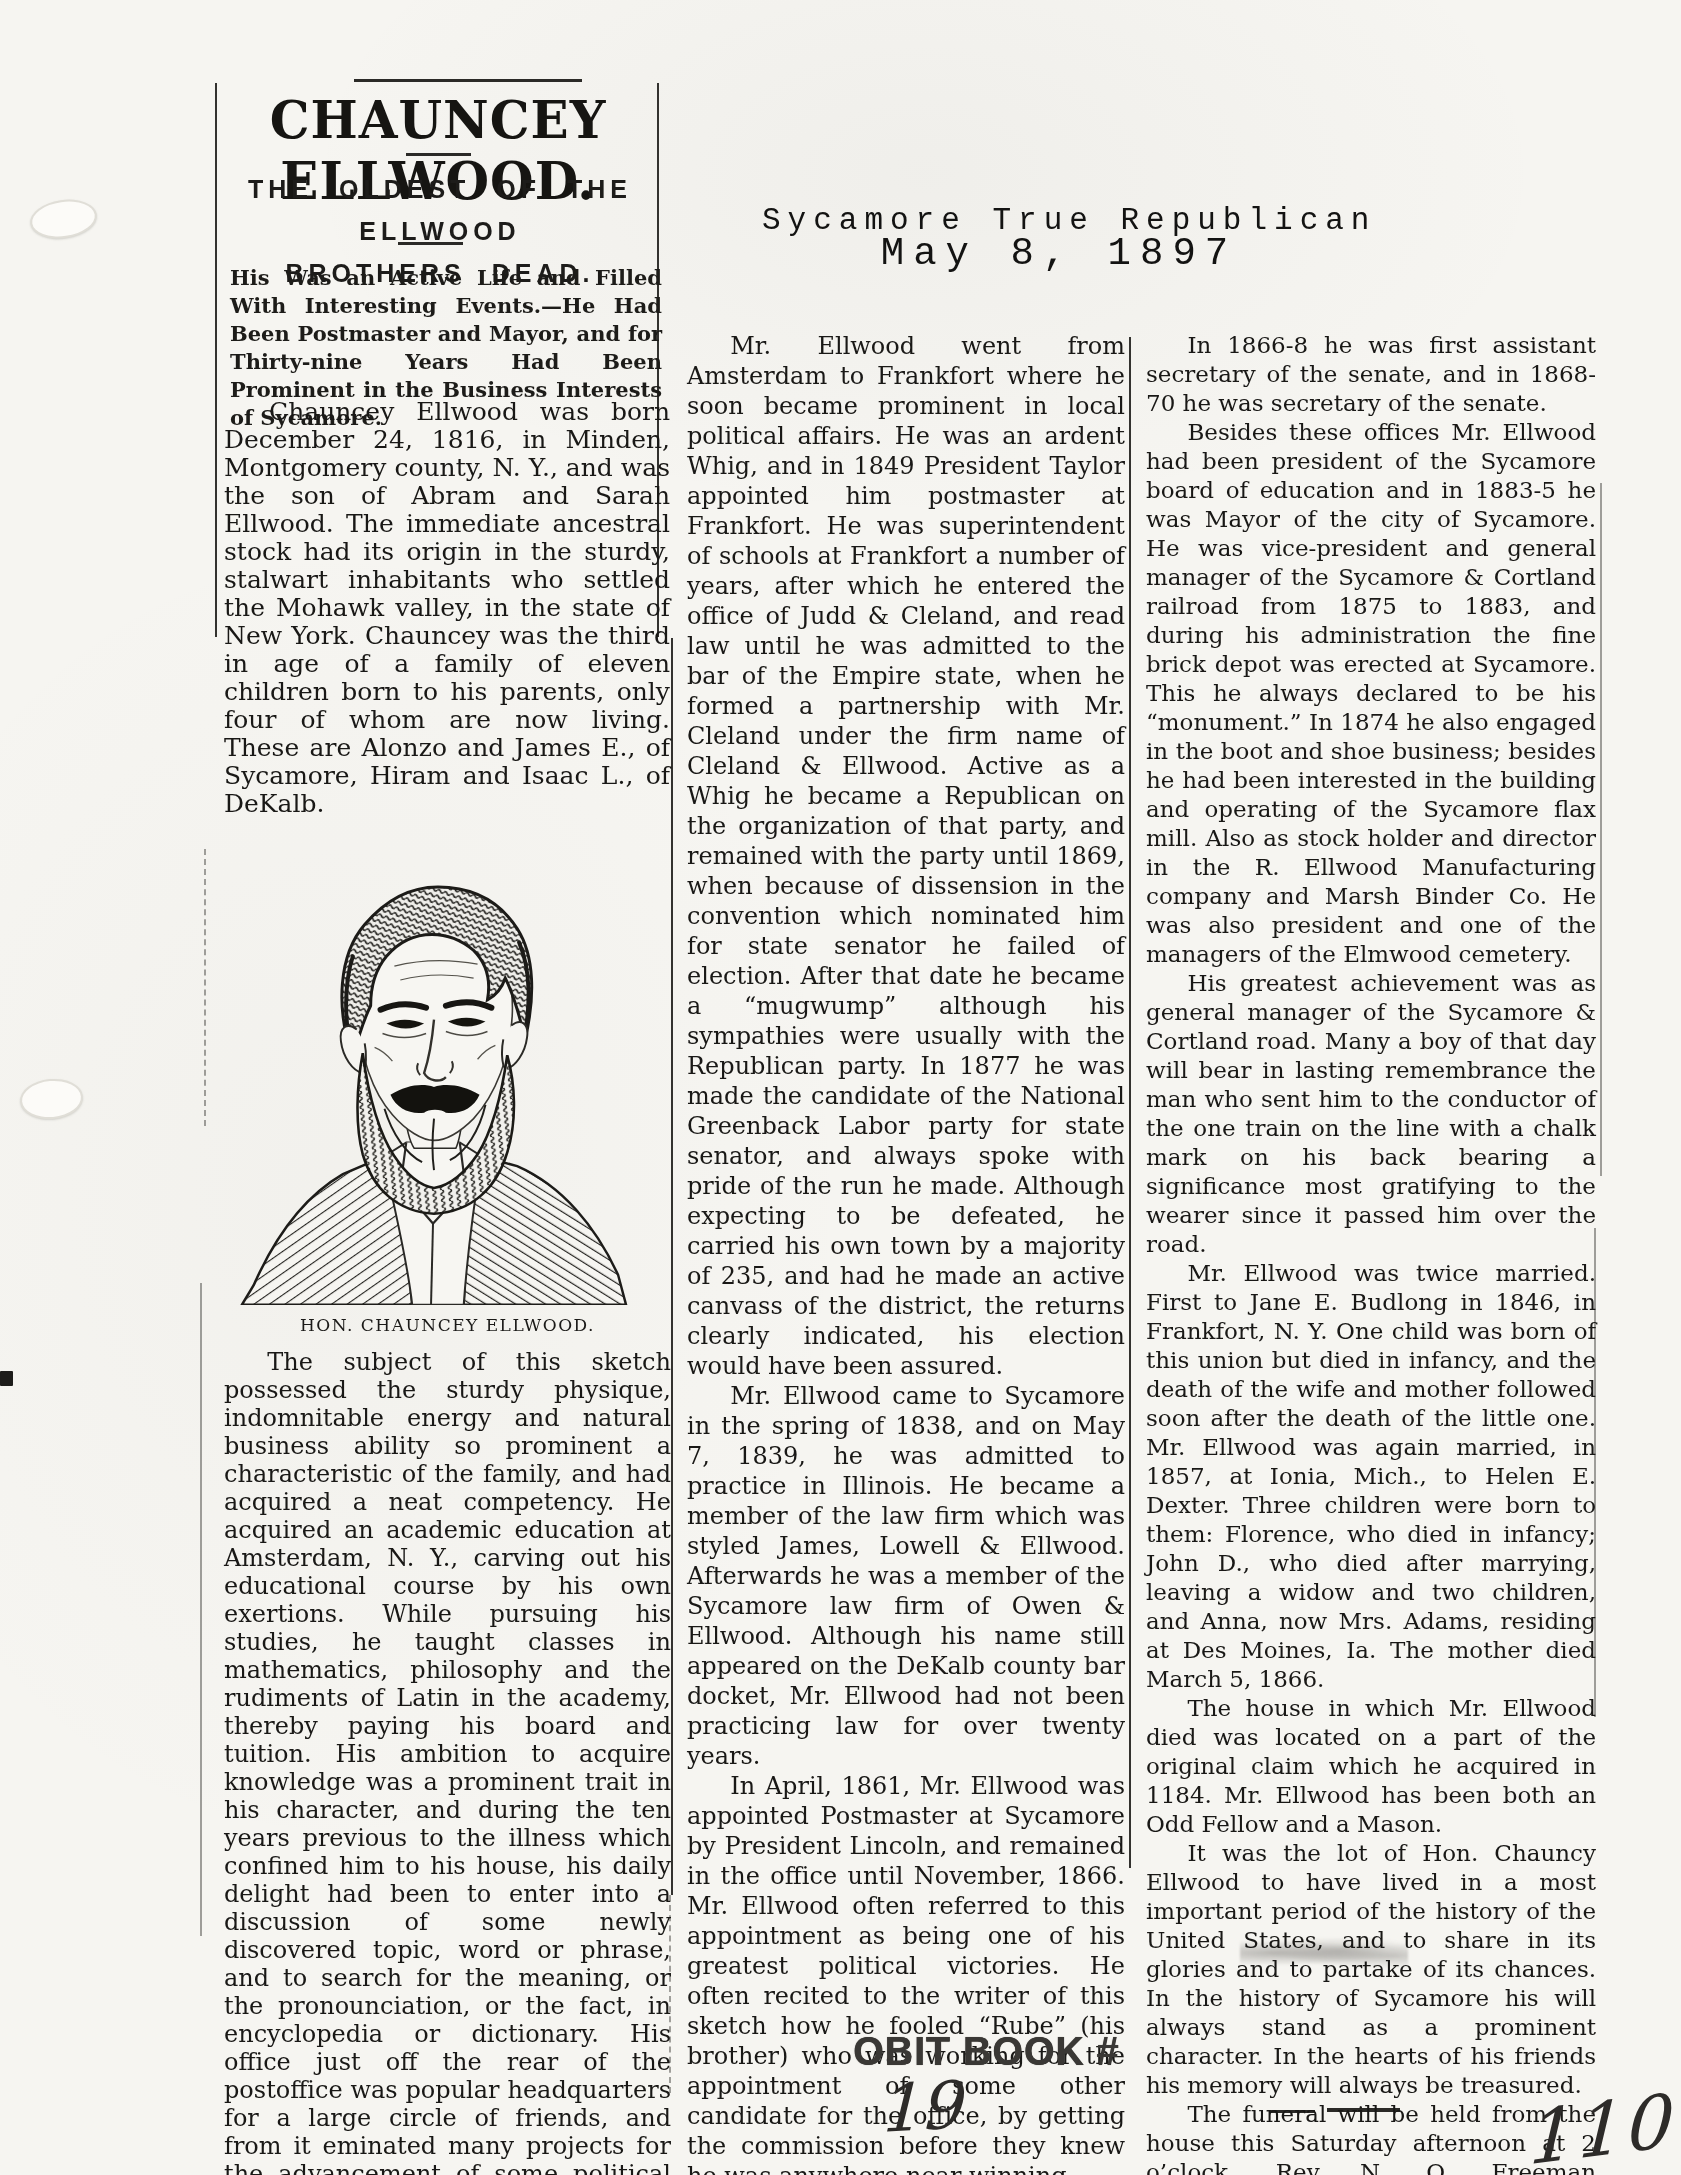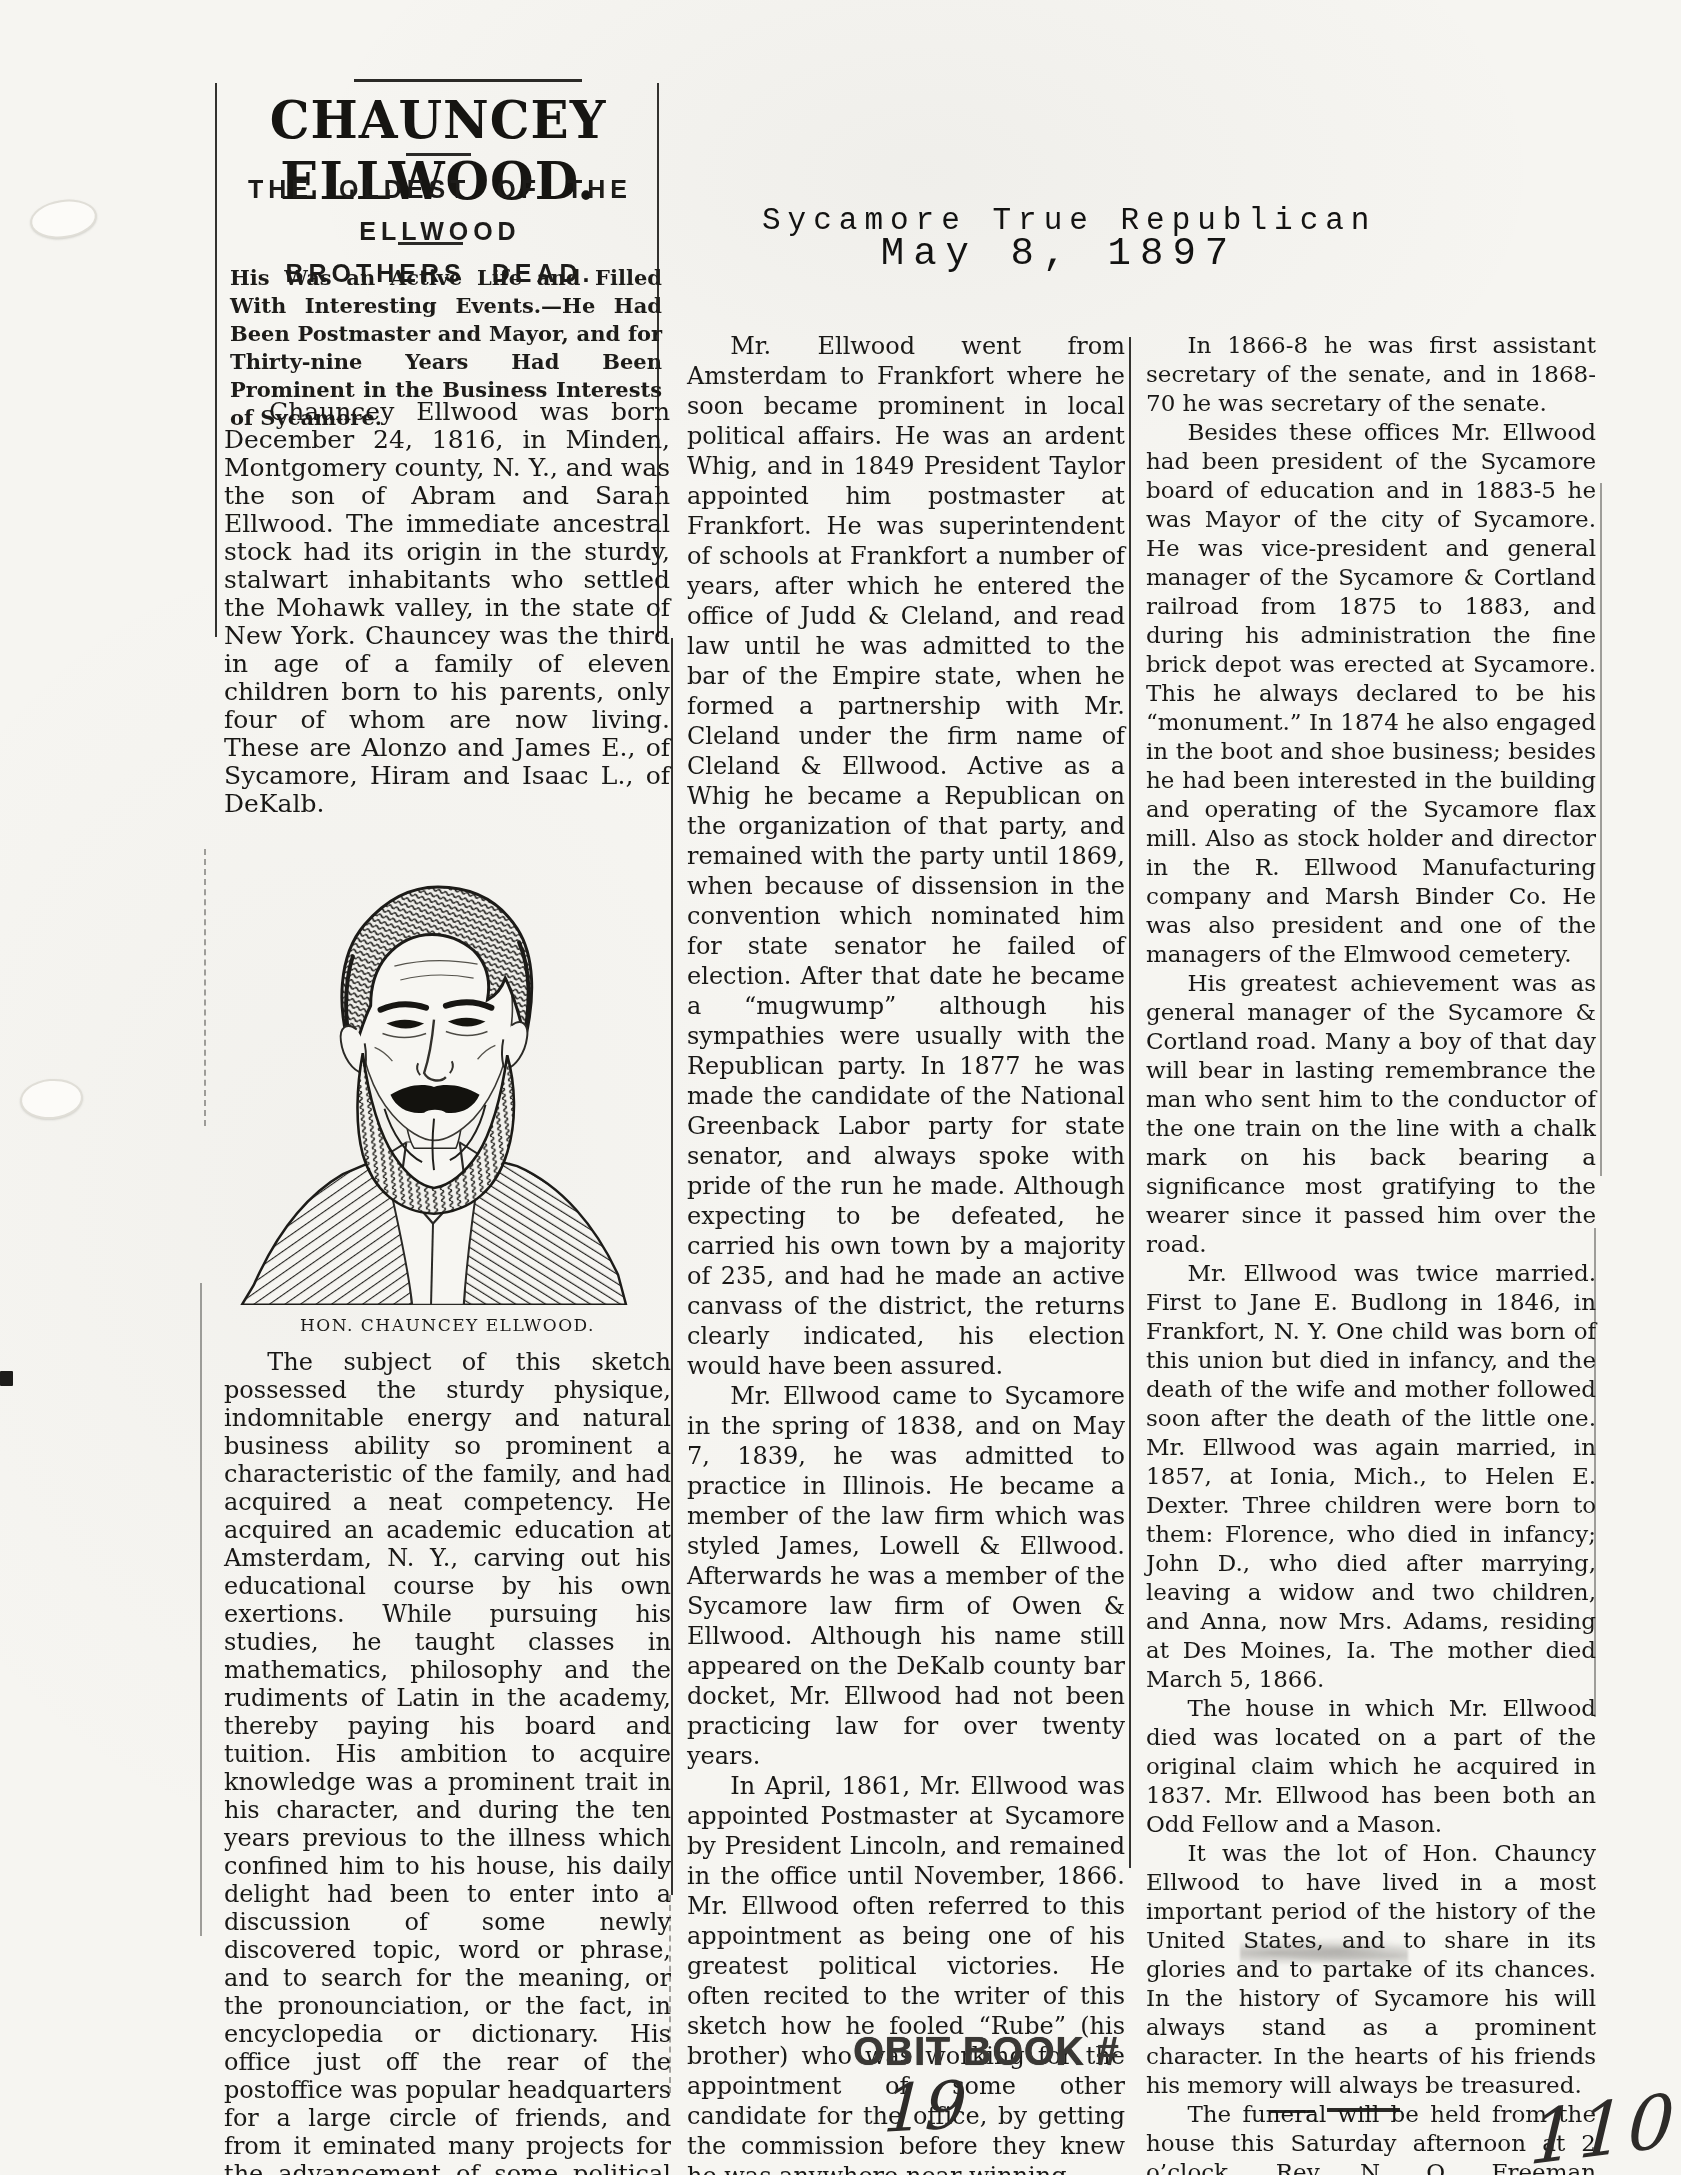--- a/index.html
+++ b/index.html
@@ -206,21 +206,21 @@
     <p>Mr. Ellwood went from Amsterdam to Frankfort where he soon became prominent in local political affairs.  He was an ardent Whig, and in 1849 President Taylor appointed him postmaster at Frankfort.  He was superintendent of schools at Frankfort a number of years, after which he entered the office of Judd &amp; Cleland, and read law until he was admitted to the bar of the Empire state, when he formed a partnership with Mr. Cleland under the firm name of Cleland &amp; Ellwood.  Active as a Whig he became a Republican on the organization of that party, and remained with the party until 1869, when because of dissension in the convention which nominated him for state senator he failed of election.  After that date he became a “mugwump” although his sympathies were usually with the Republican party.  In 1877 he was made the candidate of the National Greenback Labor party for state senator, and always spoke with pride of the run he made.  Although expecting to be defeated, he carried his own town by a majority of 235, and had he made an active canvass of the district, the returns clearly indicated, his election would have been assured.</p>
     <p>Mr. Ellwood came to Sycamore in the spring of 1838, and on May 7, 1839, he was admitted to practice in Illinois.  He became a member of the law firm which was styled James, Lowell &amp; Ellwood.  Afterwards he was a member of the Sycamore law firm of Owen &amp; Ellwood.  Although his name still appeared on the DeKalb county bar docket, Mr. Ellwood had not been practicing law for over twenty years.</p>
     <p>In April, 1861, Mr. Ellwood was appointed Postmaster at Sycamore by President Lincoln, and remained in the office until November, 1866.  Mr. Ellwood often referred to this appointment as being one of his greatest political victories.  He often recited to the writer of this sketch how he fooled “Rube” (his brother) who was working for the appointment of some other candidate for the office, by getting the commission before they knew he was anywhere near winning.</p>
   </div>
 
   <div class="col col-right">
     <p>In 1866-8 he was first assistant secretary of the senate, and in 1868-70 he was secretary of the senate.</p>
     <p>Besides these offices Mr. Ellwood had been president of the Sycamore board of education and in 1883-5 he was Mayor of the city of Sycamore.  He was vice-president and general manager of the Sycamore &amp; Cortland railroad from 1875 to 1883, and during his administration the fine brick depot was erected at Sycamore.  This he always declared to be his “monument.”  In 1874 he also engaged in the boot and shoe business; besides he had been interested in the building and operating of the Sycamore flax mill.  Also as stock holder and director in the R. Ellwood Manufacturing company and Marsh Binder Co.  He was also president and one of the managers of the Elmwood cemetery.</p>
     <p>His greatest achievement was as general manager of the Sycamore &amp; Cortland road.  Many a boy of that day will bear in lasting remembrance the man who sent him to the conductor of the one train on the line with a chalk mark on his back bearing a significance most gratifying to the wearer since it passed him over the road.</p>
     <p>Mr. Ellwood was twice married.  First to Jane E. Budlong in 1846, in Frankfort, N. Y.  One child was born of this union but died in infancy, and the death of the wife and mother followed soon after the death of the little one.  Mr. Ellwood was again married, in 1857, at Ionia, Mich., to Helen E. Dexter.  Three children were born to them:  Florence, who died in infancy; John D., who died after marrying, leaving a widow and two children, and Anna, now Mrs. Adams, residing at Des Moines, Ia.  The mother died March 5, 1866.</p>
-    <p>The house in which Mr. Ellwood died was located on a part of the original claim which he acquired in 1837.  Mr. Ellwood has been both an Odd Fellow and a Mason.</p>
+    <p>The house in which Mr. Ellwood died was located on a part of the original claim which he acquired in 1184.  Mr. Ellwood has been both an Odd Fellow and a Mason.</p>
     <p>It was the lot of Hon. Chauncy Ellwood to have lived in a most important period of the history of the United States, and to share in its glories and to partake of its chances.  In the history of Sycamore his will always stand as a prominent character.  In the hearts of his friends his memory will always be treasured.</p>
     <p>The funeral will be held from the house this Saturday afternoon at 2 o’clock, Rev N. O. Freeman officiating.  The interment will be at Elmwood.</p>
   </div>
 
   <div class="stamp">OBIT BOOK #</div>
 
   <svg class="hand" style="left:871px;top:2059px;" width="119" height="99" viewBox="0 0 120 100">
     <text x="18" y="72" font-size="66" transform="rotate(-3 40 50) skewX(-6)">19</text>
   </svg>
 

